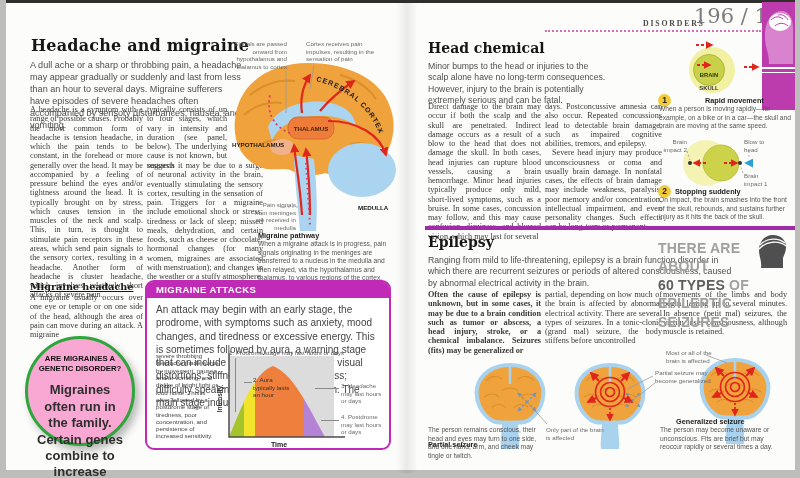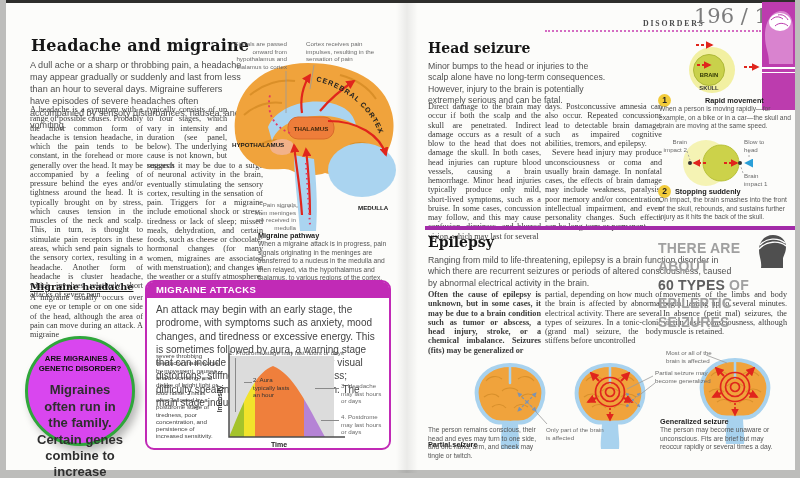--- a/index.html
+++ b/index.html
@@ -14,21 +14,21 @@
   .intro{font-size:9.1px;line-height:1.32;color:#4f4f4f;}
   .bodycol{font-family:"Liberation Serif",serif;font-size:8.2px;line-height:1.13;color:#3a3a3a;text-align:justify;}
   .lbl{font-size:6.2px;line-height:1.22;color:#6b6b6b;}
   .lbl-r{text-align:right;}
   .cap-t{font-size:7.3px;font-weight:bold;color:#1c1c1c;}
   .cap{font-size:6.7px;line-height:1.28;color:#555;}
   .badge{width:13px;height:13px;border-radius:50%;background:#f2cb3a;color:#222;font-weight:bold;
          font-size:8.5px;text-align:center;line-height:13px;}
   .gutter{position:absolute;left:390px;top:0;width:22px;height:470px;
           background:linear-gradient(90deg,rgba(0,0,0,0),rgba(0,0,0,.07) 50%,rgba(0,0,0,0));}
-  .qa{border:3px solid #2fa63b;border-radius:50%;background:#d946ef;box-shadow:4px 5px 8px rgba(0,0,0,.28);
+  .qa{border:3px solid #2fa63b;border-radius:50%;background:#f9a8d4;box-shadow:4px 5px 8px rgba(0,0,0,.28);
       text-align:center;box-sizing:border-box;}
   .qa .q{font-size:7.8px;font-weight:bold;color:#111;line-height:1.25;}
   .qa .a{font-size:13px;font-weight:bold;color:#2e2e2e;line-height:1.26;margin-top:9px;}
   .panel{border:2px solid #c12ab6;border-radius:9px;background:#fff;box-sizing:border-box;}
   .panel-h{background:#c12ab6;color:#fff;font-weight:bold;font-size:9.5px;letter-spacing:.4px;
            height:16px;line-height:16px;padding-left:9px;border-radius:6px 6px 0 0;}
   .ptext{font-size:10px;line-height:1.33;color:#444;}
   .pside{font-size:6.2px;line-height:1.18;color:#444;}
   .vline{width:1px;background:#8a8a8a;}
   .hline{height:1px;background:#8a8a8a;}
@@ -150,21 +150,21 @@
   <ellipse cx="17" cy="16" rx="11" ry="9" fill="#fff"></ellipse>
   <g stroke="#bc3cae" stroke-width="1" fill="none">
     <path d="M8,14 C12,10 16,10 20,13"></path>
       <path d="M12,20 C16,16 22,17 25,20"></path>
       <path d="M15,9 C19,8 23,10 25,14"></path>
   </g>
 </svg>
 <div class="abs tabline" style="left:762px;top:67px;width:33px;"></div>
 <div class="abs tabline" style="left:762px;top:71.5px;width:33px;"></div>
 
-<div class="abs h2" style="left:428px;top:40px;">Head seizure</div>
+<div class="abs h2" style="left:428px;top:40px;">Head chemical</div>
 <div class="abs intro" style="left:428px;top:61px;width:182px;font-size:8.7px;">Minor bumps to the head or injuries to the scalp alone have no long-term consequences. However, injury to the brain is potentially extremely serious and can be fatal.</div>
 <div class="abs bodycol" style="left:428px;top:102px;width:113px;">Direct damage to the brain may occur if both the scalp and the skull are penetrated. Indirect damage occurs as a result of a blow to the head that does not damage the skull. In both cases, head injuries can rupture blood vessels, causing a brain hemorrhage. Minor head injuries typically produce only mild, short-lived symptoms, such as a bruise. In some cases, concussion may follow, and this may cause confusion, dizziness, and blurred vision, which may last for several</div>
 <div class="abs bodycol" style="left:545px;top:102px;width:117px;">
   <div>days. Postconcussive amnesia can also occur. Repeated concussions lead to detectable brain damage, such as impaired cognitive abilities, tremors, and epilepsy.</div>
   <div style="text-indent:7px;">Severe head injury may produce unconsciousness or coma and usually brain damage. In nonfatal cases, the effects of brain damage may include weakness, paralysis, poor memory and/or concentration, intellectual impairment, and even personality changes. Such effects can be long-term or permanent.</div>
 </div>
 
 <svg class="abs" style="left:650px;top:30px;" width="148" height="190" viewBox="0 0 148 190">
   <defs>
     <marker id="ra2" viewBox="0 0 10 10" refX="8" refY="5" markerWidth="4.5" markerHeight="4.5" orient="auto">
@@ -288,14 +288,14 @@
       <path d="M230,38 L212,52"></path>
       <path d="M281,10 L302,18"></path>
   </g>
 </svg>
 
 <div class="abs cap-t" style="left:428px;top:440px;">Partial seizure</div>
 <div class="abs cap" style="left:428px;top:426px;width:111px;">The person remains conscious, their head and eyes may turn to one side, and one hand, arm, and cheek may tingle or twitch.</div>
 <div class="abs lbl" style="left:546px;top:426px;width:62px;">Only part of the brain is affected</div>
 <div class="abs lbl" style="left:655px;top:369px;width:60px;">Partial seizure may become generalized</div>
 <div class="abs lbl" style="left:666px;top:349px;width:58px;">Most or all of the brain is affected</div>
-<div class="abs cap-t" style="left:660px;top:417px;">Generalized seizure</div>
+<div class="abs cap-t" style="left:676px;top:417px;">Generalized seizure</div>
 <div class="abs cap" style="left:660px;top:426px;width:116px;">The person may become unaware or unconscious. Fits are brief but may reoccur rapidly or several times a day.</div>
 
 </body></html>

